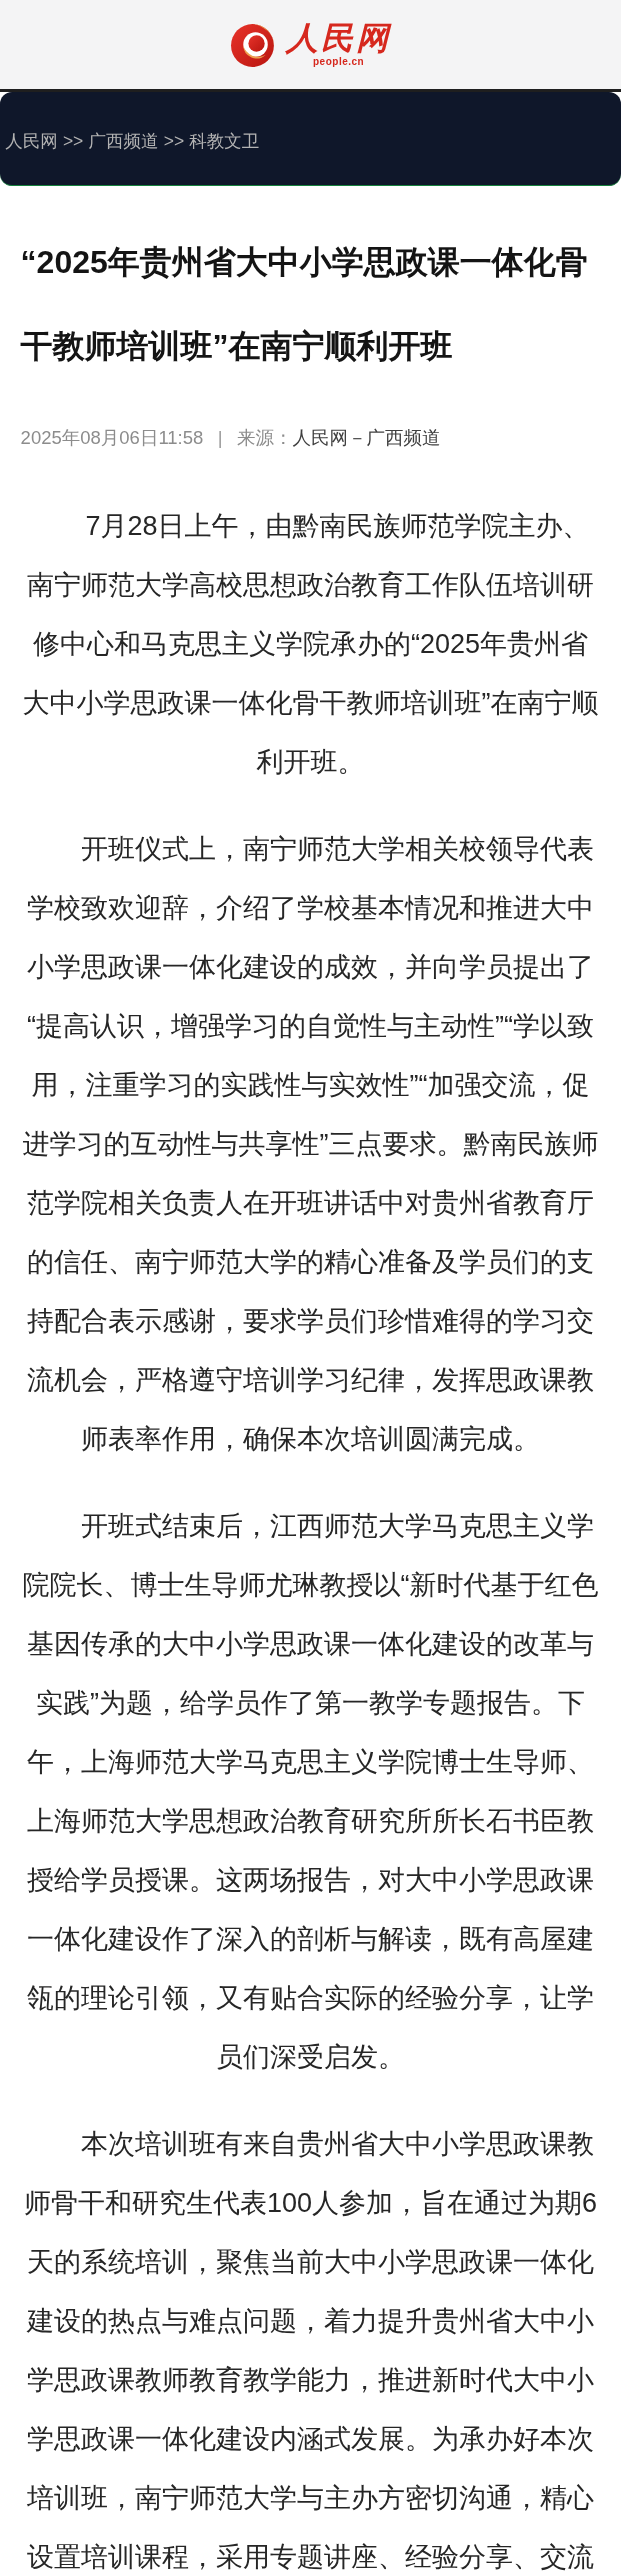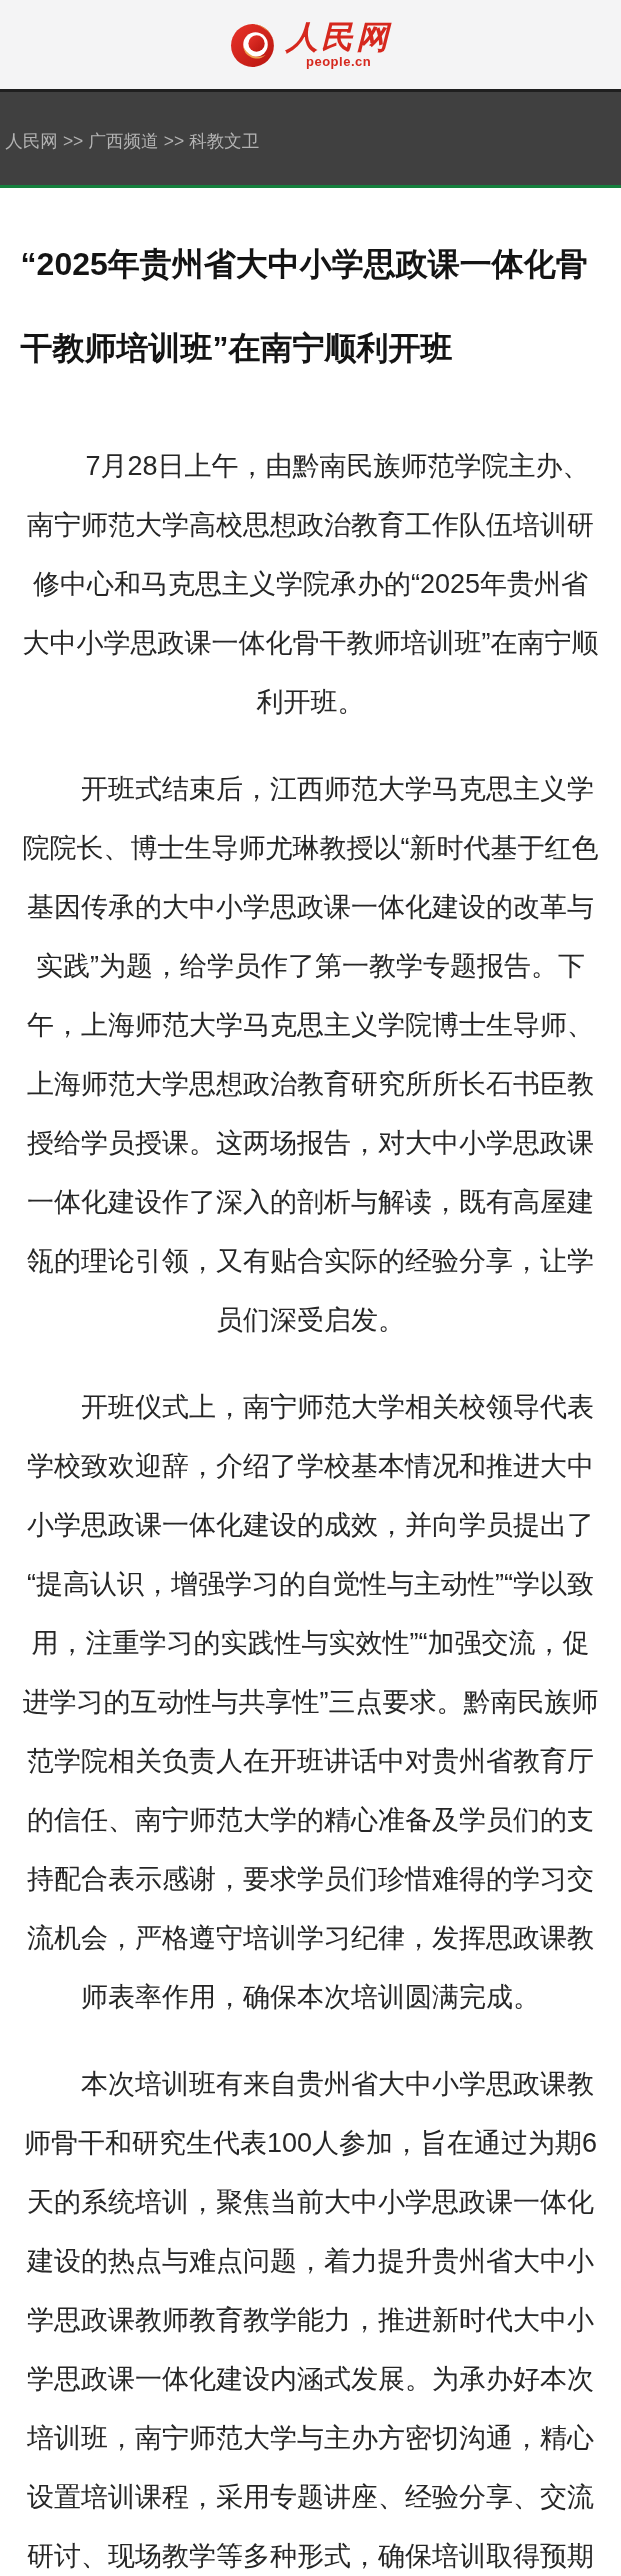--- a/index.html
+++ b/index.html
@@ -12,28 +12,28 @@
   }
 
   
   .site-header {
     height:89px; background:#f4f4f5;
     display:flex; align-items:center; justify-content:center;
   }
   .logo { display:flex; align-items:center; gap:7.2px; }
   .logo-text { display:flex; flex-direction:column; align-items:center; line-height:1; }
   .logo-cn { color:#d6281e; font-size:32px; font-weight:bold; letter-spacing:3.1px; font-style:italic; }
-  .logo-en { color:#d6281e; font-size:13px; font-weight:bold; margin-top:2.1px; letter-spacing:0.5px; }
+  .logo-en { color:#d6281e; font-size:10px; font-weight:bold; margin-top:2.1px; letter-spacing:0.5px; }
   .header-rule { height:2.6px; background:#1f1f1f; }
 
   
   .breadcrumb {
-    background:#404040; padding:37px 0 32px 5.2px;
-    border-bottom:3px solid #15803d;
-    font-size:17.5px; color:#b3b3b3;
+    background:#0f172a; padding:37px 0 32px 5.2px;
+    border-bottom:1px solid #15803d;
+    font-size:17.5px; color:#b3b3b3;border-radius:12px;
   }
   .breadcrumb a { color:#b3b3b3; text-decoration:none; }
   .crumb-sep { margin:0 5.2px; }
 
   
   .article { padding:0 20.6px; }
   .article h1 {
     margin-top:34px;
     font-size:32px; line-height:84px; font-weight:bold; color:#141414;
   }
@@ -70,22 +70,27 @@
 </header>
 <div class="header-rule"></div>
 
 <nav class="breadcrumb">
   <a href="#">人民网</a><span class="crumb-sep">&gt;&gt;</span><a href="#">广西频道</a><span class="crumb-sep">&gt;&gt;</span><a href="#">科教文卫</a>
 </nav>
 
 <main class="article">
   <h1>“2025年贵州省大中小学思政课一体化骨干教师培训班”在南宁顺利开班</h1>
 
+  <div class="meta">
+    <span>2025年08月06日11:58</span>
+    <span class="pipe">|</span>
+    <span>来源：</span><a href="#" class="source">人民网－广西频道</a>
+  </div>
 
   <div class="body-text">
     <p>7月28日上午，由黔南民族师范学院主办、南宁师范大学高校思想政治教育工作队伍培训研修中心和马克思主义学院承办的“2025年贵州省大中小学思政课一体化骨干教师培训班”在南宁顺利开班。</p>
+    <p>开班仪式上，南宁师范大学相关校领导代表学校致欢迎辞，介绍了学校基本情况和推进大中小学思政课一体化建设的成效，并向学员提出了“提高认识，增强学习的自觉性与主动性”“学以致用，注重学习的实践性与实效性”“加强交流，促进学习的互动性与共享性”三点要求。黔南民族师范学院相关负责人在开班讲话中对贵州省教育厅的信任、南宁师范大学的精心准备及学员们的支持配合表示感谢，要求学员们珍惜难得的学习交流机会，严格遵守培训学习纪律，发挥思政课教师表率作用，确保本次培训圆满完成。</p>
     <p>开班式结束后，江西师范大学马克思主义学院院长、博士生导师尤琳教授以“新时代基于红色基因传承的大中小学思政课一体化建设的改革与实践”为题，给学员作了第一教学专题报告。下午，上海师范大学马克思主义学院博士生导师、上海师范大学思想政治教育研究所所长石书臣教授给学员授课。这两场报告，对大中小学思政课一体化建设作了深入的剖析与解读，既有高屋建瓴的理论引领，又有贴合实际的经验分享，让学员们深受启发。</p>
-    <p>开班仪式上，南宁师范大学相关校领导代表学校致欢迎辞，介绍了学校基本情况和推进大中小学思政课一体化建设的成效，并向学员提出了“提高认识，增强学习的自觉性与主动性”“学以致用，注重学习的实践性与实效性”“加强交流，促进学习的互动性与共享性”三点要求。黔南民族师范学院相关负责人在开班讲话中对贵州省教育厅的信任、南宁师范大学的精心准备及学员们的支持配合表示感谢，要求学员们珍惜难得的学习交流机会，严格遵守培训学习纪律，发挥思政课教师表率作用，确保本次培训圆满完成。</p>
     <p>本次培训班有来自贵州省大中小学思政课教师骨干和研究生代表100人参加，旨在通过为期6天的系统培训，聚焦当前大中小学思政课一体化建设的热点与难点问题，着力提升贵州省大中小学思政课教师教育教学能力，推进新时代大中小学思政课一体化建设内涵式发展。为承办好本次培训班，南宁师范大学与主办方密切沟通，精心设置培训课程，采用专题讲座、经验分享、交流研讨、现场教学等多种形式，确保培训取得预期成效。（黄日干）</p>
   </div>
 
 </main>
 
 
 </body></html>

